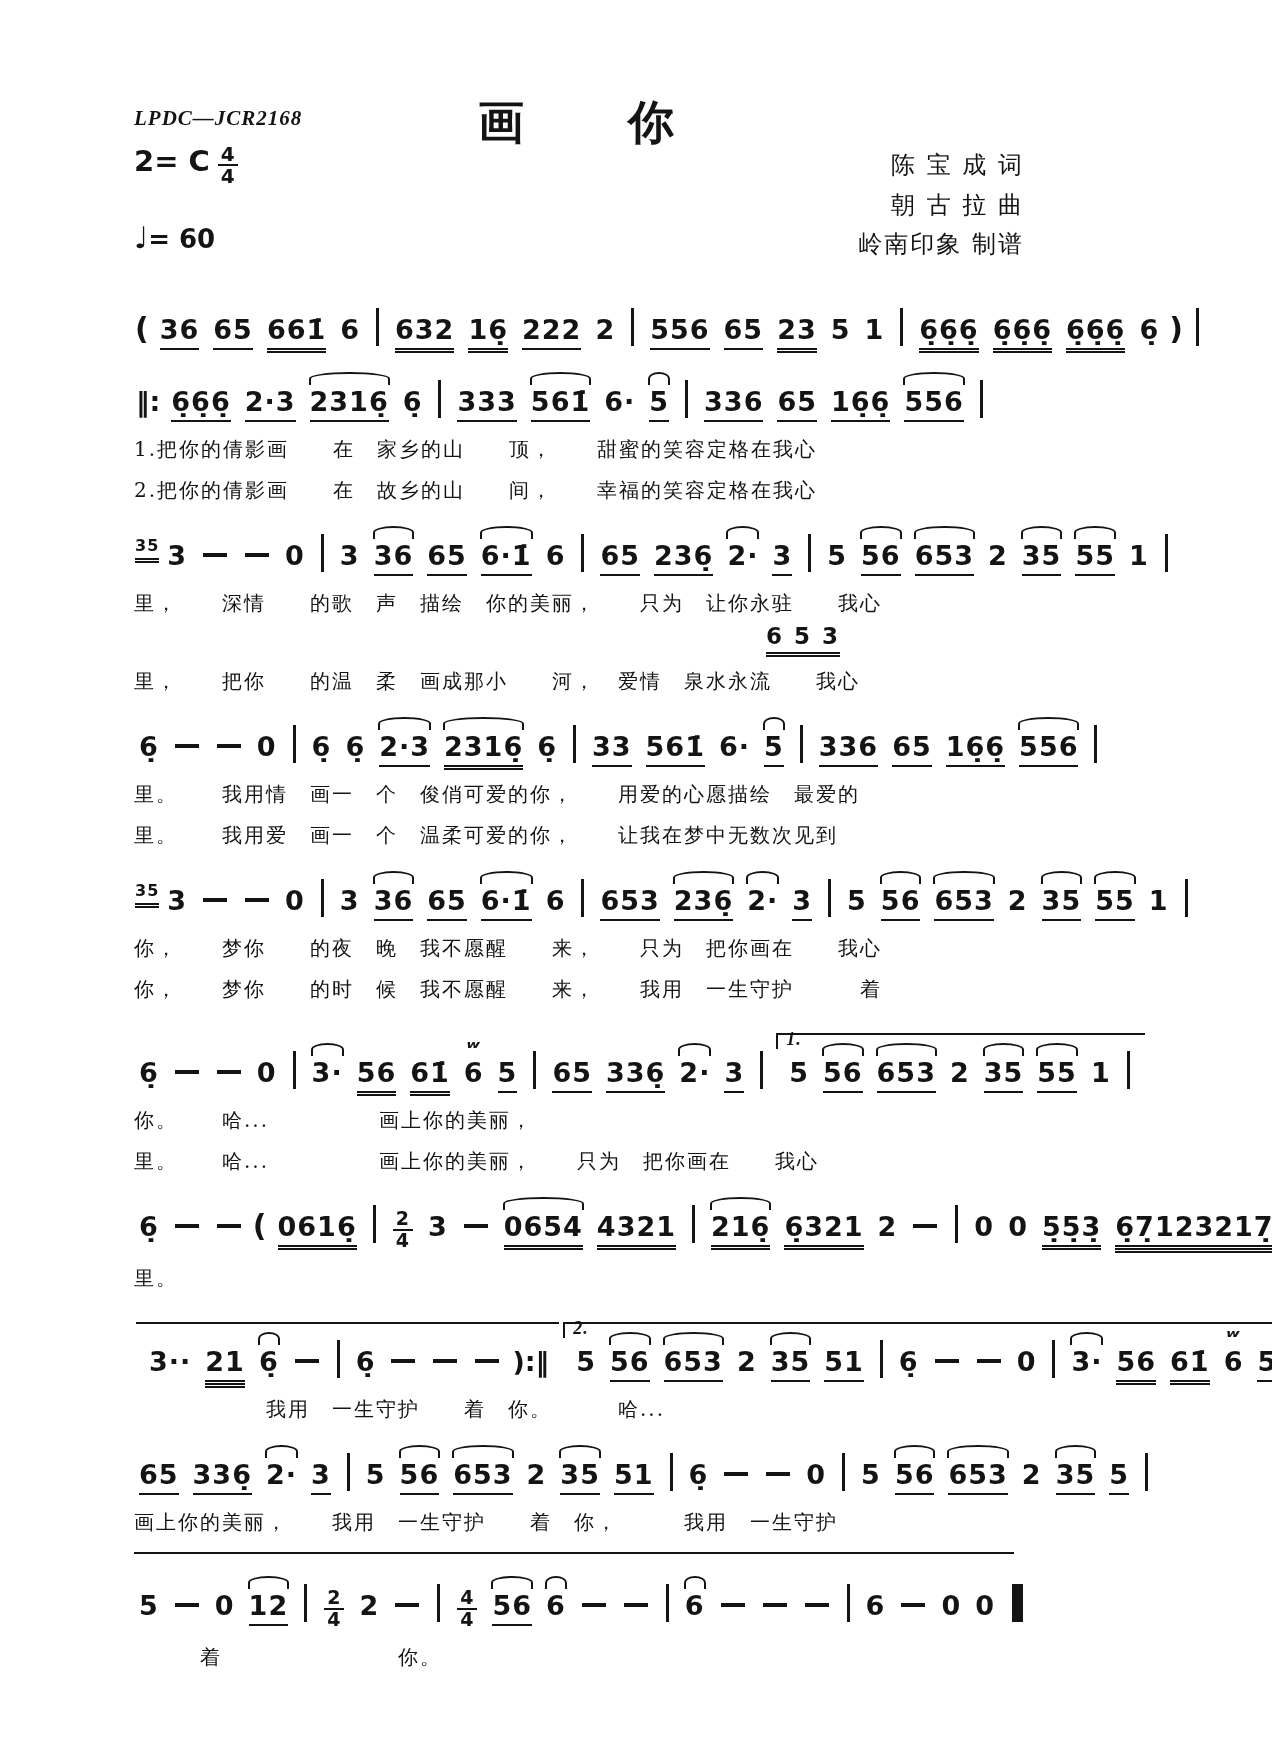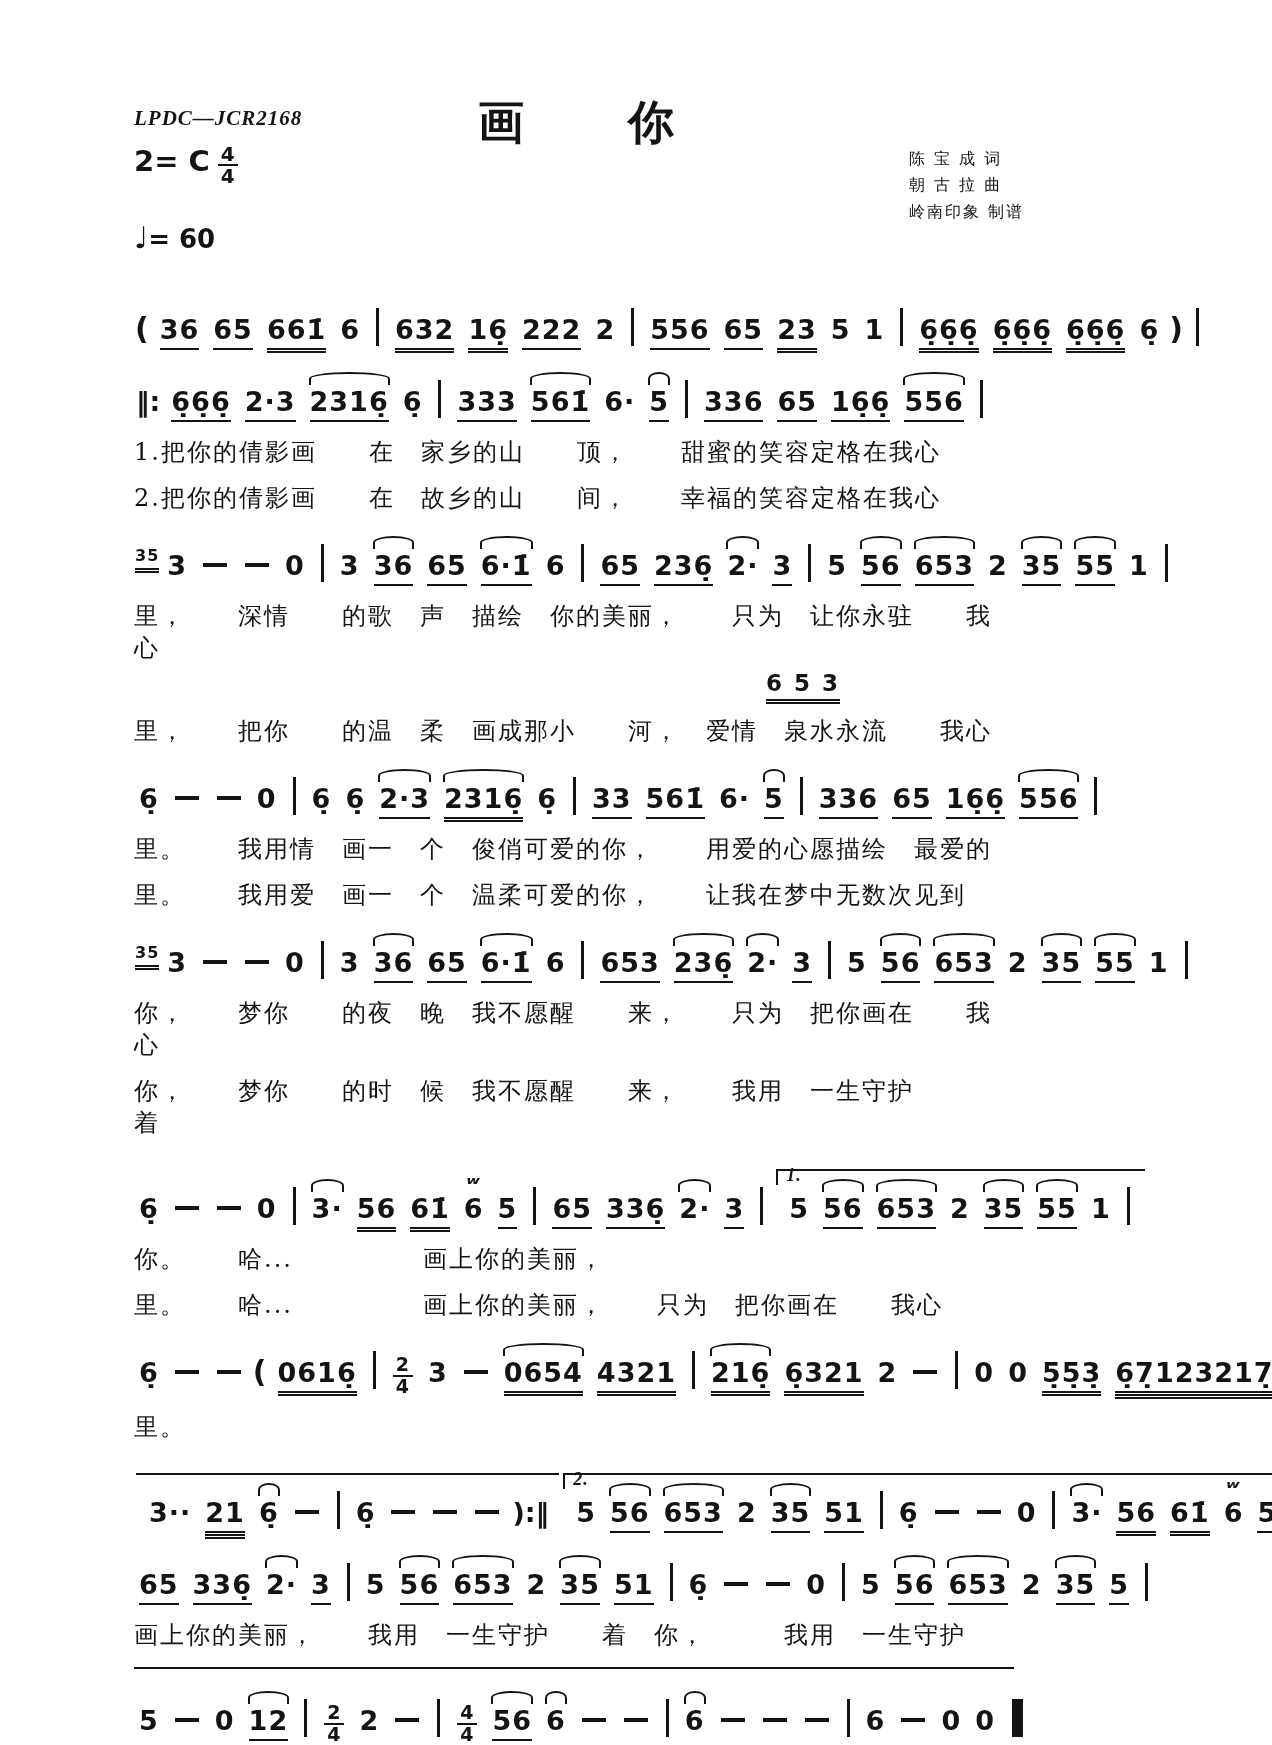--- a/index.html
+++ b/index.html
@@ -11,21 +11,21 @@
   .catalog{position:absolute;left:2px;top:8px;font:italic bold 21px "Liberation Serif",serif;letter-spacing:1px;}
   .songtitle{position:absolute;left:0;right:0;top:-6px;text-align:center;font-size:46px;font-weight:bold;letter-spacing:4px;}
   .keysig{position:absolute;left:2px;top:46px;font-size:29px;font-weight:bold;white-space:nowrap;}
   .keysig .frac{display:inline-block;text-align:center;font-size:20px;line-height:1.02;vertical-align:-12px;margin-left:8px;}
   .keysig .frac .ft{display:block;border-bottom:2px solid #141414;padding:0 3px;}
   .keysig .frac .fb{display:block;}
   .tempo{position:absolute;left:2px;top:122px;font-size:26px;font-weight:bold;}
   .tempo .notehead{font-size:30px;}
   .subtitle{position:absolute;left:0;right:0;top:92px;text-align:center;font-size:24px;
             font-family:"DejaVu Serif","Liberation Serif",serif;letter-spacing:1px;}
-  .credits{position:absolute;right:0;top:48px;font-size:16px;line-height:1.65;
+  .credits{position:absolute;right:0;top:48px;text-align:right;font-size:24px;line-height:1.65;
            font-family:"DejaVu Serif","Liberation Serif",serif;letter-spacing:2px;}
   
   .system{margin-bottom:12px;}
   .music-line{white-space:nowrap;font-weight:bold;font-size:27px;letter-spacing:1px;margin:30px 0 8px 0;}
   .tok{position:relative;display:inline-block;margin:0 7px;}
   .u1,.u2,.u3{border-bottom:2px solid #141414;padding-bottom:3px;}
   .u2::after,.u3::after{content:'';position:absolute;left:0;right:0;bottom:-5px;height:2px;background:#141414;}
   .u3::after{box-shadow:0 3px 0 #141414;}
   .arc::before{content:'';position:absolute;left:-1px;right:-1px;top:-14px;height:11px;
                border:2px solid #141414;border-bottom:none;border-radius:100% 100% 0 0;}
@@ -39,21 +39,21 @@
   .grace{font-size:16px;vertical-align:14px;margin:0 1px 0 3px;}
   .meter{display:inline-block;text-align:center;font-size:19px;line-height:1.05;vertical-align:-11px;margin:0 8px;}
   .meter .mtop{display:block;border-bottom:2px solid #141414;padding:0 3px;}
   .meter .mbot{display:block;}
   .volta{position:relative;display:inline-block;padding:18px 6px 0 6px;margin-left:4px;}
   .volta::before{content:'';position:absolute;top:0;left:0;right:0;border-top:2px solid #141414;}
   .volta.tick::after{content:'';position:absolute;top:0;left:0;height:16px;border-left:2px solid #141414;}
   .vlabel{position:absolute;top:-4px;left:10px;font:italic bold 18px "Liberation Serif",serif;}
   .preline{height:2px;background:#141414;margin:16px 10px 0 2px;}
   
-  .lyric{font-family:"DejaVu Serif","Liberation Serif",serif;font-size:24px;letter-spacing:2px;
+  .lyric{font-family:"DejaVu Serif","Liberation Serif",serif;font-size:20px;letter-spacing:2px;
          margin:14px 16px 2px 2px;white-space:pre-wrap;}
   .smallnotes{font-family:"DejaVu Sans","Liberation Sans",sans-serif;font-weight:bold;font-size:23px;
               padding-left:450px;margin:6px 0 0 0;text-align:center;}
 </style>
 </head>
 <body>
 
 <div class="sheet">
 
   <div class="header">
@@ -101,20 +101,21 @@
         <div class="music-line"><span class="tok">6̣</span><span class="dashtok"></span><span class="dashtok"></span><span class="tok">0</span><span class="bar"></span><span class="tok arc">3·</span><span class="tok u2">56</span><span class="tok u2">61̇</span><span class="tok">6<span class="ornm">w</span></span><span class="tok u1">5</span><span class="bar"></span><span class="tok u1">65</span><span class="tok u1">336̣</span><span class="tok arc">2·</span><span class="tok u1">3</span><span class="bar"></span><span class="volta tick"><span class="vlabel">1.</span><span class="tok">5</span><span class="tok u1 arc">56</span><span class="tok u1 arc">653</span><span class="tok">2</span><span class="tok u1 arc">35</span><span class="tok u1 arc">55</span><span class="tok">1</span><span class="bar"></span></span></div>
         <div class="lyric">你。　　哈...　　　　　画上你的美丽，</div>
         <div class="lyric">里。　　哈...　　　　　画上你的美丽，　　只为　把你画在　　我心</div>
       </div>
       <div class="system">
         <div class="music-line"><span class="tok">6̣</span><span class="dashtok"></span><span class="dashtok"></span><span class="tok punct">(</span><span class="tok u2">0616̣</span><span class="bar"></span><span class="meter"><span class="mtop">2</span><span class="mbot">4</span></span><span class="tok">3</span><span class="dashtok"></span><span class="tok u2 arc">0654</span><span class="tok u2">4321</span><span class="bar"></span><span class="tok u2 arc">216̣</span><span class="tok u2">6̣321</span><span class="tok">2</span><span class="dashtok"></span><span class="bar"></span><span class="tok">0</span><span class="tok">0</span><span class="tok u2">5̣5̣3̣</span><span class="tok u3">6̣7̣123217̣</span></div>
         <div class="lyric">里。</div>
       </div>
       <div class="system">
         <div class="music-line"><span class="volta cont"><span class="tok">3··</span><span class="tok u3">21</span><span class="tok arc">6̣</span><span class="dashtok"></span><span class="bar"></span><span class="tok">6̣</span><span class="dashtok"></span><span class="dashtok"></span><span class="dashtok"></span><span class="tok rep">):‖</span></span><span class="volta tick"><span class="vlabel">2.</span><span class="tok">5</span><span class="tok u1 arc">56</span><span class="tok u1 arc">653</span><span class="tok">2</span><span class="tok u1 arc">35</span><span class="tok u1">51</span><span class="bar"></span><span class="tok">6̣</span><span class="dashtok"></span><span class="dashtok"></span><span class="tok">0</span><span class="bar"></span><span class="tok arc">3·</span><span class="tok u2">56</span><span class="tok u2">61̇</span><span class="tok">6<span class="ornm">w</span></span><span class="tok u1">5</span></span></div>
+        <div class="lyric">　　　　　　我用　一生守护　　着　你。　　　哈...</div>
       </div>
       <div class="system">
         <div class="music-line"><span class="tok u1">65</span><span class="tok u1">336̣</span><span class="tok arc">2·</span><span class="tok u1">3</span><span class="bar"></span><span class="tok">5</span><span class="tok u1 arc">56</span><span class="tok u1 arc">653</span><span class="tok">2</span><span class="tok u1 arc">35</span><span class="tok u1">51</span><span class="bar"></span><span class="tok">6̣</span><span class="dashtok"></span><span class="dashtok"></span><span class="tok">0</span><span class="bar"></span><span class="tok">5</span><span class="tok u1 arc">56</span><span class="tok u1 arc">653</span><span class="tok">2</span><span class="tok u1 arc">35</span><span class="tok u1">5</span><span class="bar"></span></div>
         <div class="lyric">画上你的美丽，　　我用　一生守护　　着　你，　　　我用　一生守护</div>
       </div>
       <div class="system">
         <div class="preline"></div>
         <div class="music-line"><span class="tok">5</span><span class="dashtok"></span><span class="tok">0</span><span class="tok u1 arc">12</span><span class="bar"></span><span class="meter"><span class="mtop">2</span><span class="mbot">4</span></span><span class="tok">2</span><span class="dashtok"></span><span class="bar"></span><span class="meter"><span class="mtop">4</span><span class="mbot">4</span></span><span class="tok u1 arc">56</span><span class="tok arc">6</span><span class="dashtok"></span><span class="dashtok"></span><span class="bar"></span><span class="tok arc">6</span><span class="dashtok"></span><span class="dashtok"></span><span class="dashtok"></span><span class="bar"></span><span class="tok">6</span><span class="dashtok"></span><span class="tok">0</span><span class="tok">0</span><span class="finalbar"></span></div>
         <div class="lyric">　　　着　　　　　　　　你。</div>
       </div>

